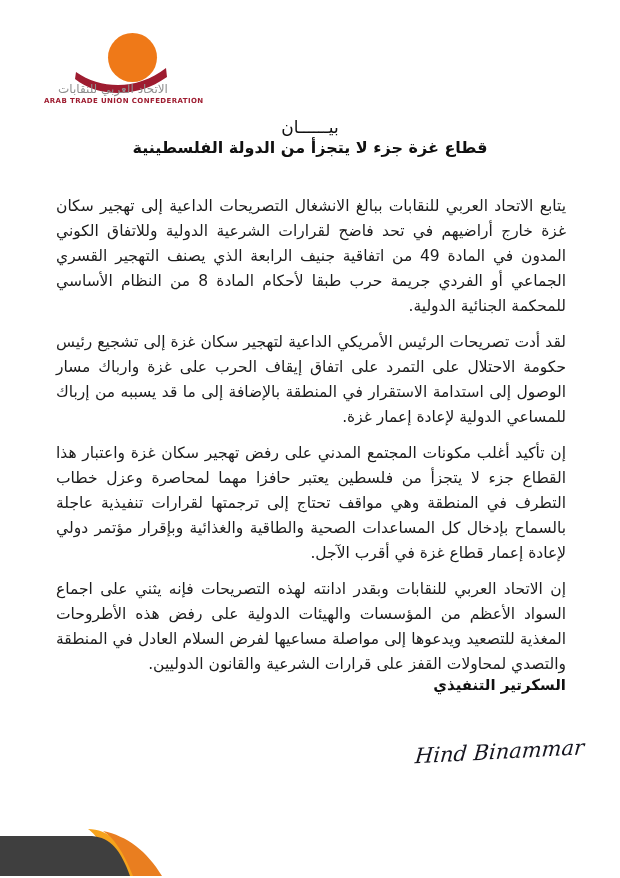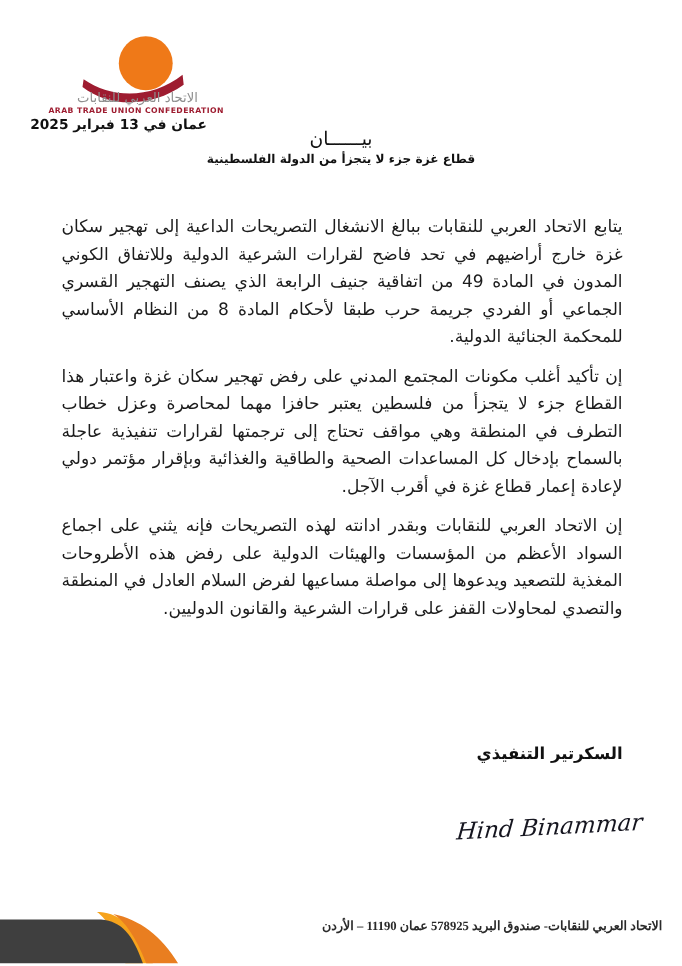--- a/index.html
+++ b/index.html
@@ -12,21 +12,21 @@
   }
   
   .logo-circle{
     position:absolute;left:108px;top:33px;
     width:49px;height:49px;border-radius:50%;
     background:var(--orange);
   }
   .logo-crescent{position:absolute;left:72px;top:66px;width:98px;height:28px;}
   .logo-arabic{
     position:absolute;left:58px;top:82px;width:134px;
-    text-align:center;color:#8f8f8f;font-size:12px;
+    text-align:left;color:#8f8f8f;font-size:12px;
     direction:rtl;white-space:nowrap;
   }
   .logo-english{
     position:absolute;left:44px;top:97px;width:162px;
     text-align:left;color:var(--maroon);
     font-size:7px;font-weight:bold;letter-spacing:.4px;white-space:nowrap;
   }
   .date-line{
     position:absolute;left:40px;top:105px;width:148px;
     direction:rtl;text-align:center;
@@ -34,21 +34,21 @@
   }
   
   .title-main{
     position:absolute;left:0;top:117px;width:620px;
     text-align:center;direction:rtl;
     font-size:17px;font-weight:normal;color:#111;
   }
   .title-sub{
     position:absolute;left:0;top:138px;width:620px;
     text-align:center;direction:rtl;
-    font-size:11px;font-weight:bold;color:#111;
+    font-size:16px;font-weight:bold;color:#111;
   }
   
   .body-text{
     position:absolute;right:54px;top:194px;width:510px;
     direction:rtl;text-align:justify;
     font-size:15.5px;line-height:25px;color:#1c1c1c;
   }
   .body-text p{margin:0 0 11px 0;}
   
   .sig-block{
@@ -82,39 +82,38 @@
   <div class="logo-circle"></div>
 
   <svg class="logo-crescent" viewBox="0 0 98 28">
     <path d="M4,6 C30,24 66,24 94,2 L95,11 C64,33 26,31 3,13 Z" fill="#9e1c30"></path>
   </svg>
 
   <div class="logo-arabic">الاتحاد العربي للنقابات</div>
 
   <div class="logo-english">ARAB TRADE UNION CONFEDERATION</div>
 
-  <div class="date-line">عمان في 13 فبراير 2025</div>
 
   <div class="title-main">بيــــــان</div>
   <div class="title-sub">قطاع غزة جزء لا يتجزأ من الدولة الفلسطينية</div>
 
   <div class="body-text">
     <p>يتابع الاتحاد العربي للنقابات ببالغ الانشغال التصريحات الداعية إلى تهجير سكان غزة خارج أراضيهم في تحد فاضح لقرارات الشرعية الدولية وللاتفاق الكوني المدون في المادة 49 من اتفاقية جنيف الرابعة الذي يصنف التهجير القسري الجماعي أو الفردي جريمة حرب طبقا لأحكام المادة 8 من النظام الأساسي للمحكمة الجنائية الدولية.</p>
+    <p>لقد أدت تصريحات الرئيس الأمريكي الداعية لتهجير سكان غزة إلى تشجيع رئيس حكومة الاحتلال على التمرد على اتفاق إيقاف الحرب على غزة وارباك مسار الوصول إلى استدامة الاستقرار في المنطقة بالإضافة إلى ما قد يسببه من إرباك للمساعي الدولية لإعادة إعمار غزة.</p>
     <p>إن تأكيد أغلب مكونات المجتمع المدني على رفض تهجير سكان غزة واعتبار هذا القطاع جزء لا يتجزأ من فلسطين يعتبر حافزا مهما لمحاصرة وعزل خطاب التطرف في المنطقة وهي مواقف تحتاج إلى ترجمتها لقرارات تنفيذية عاجلة بالسماح بإدخال كل المساعدات الصحية والطاقية والغذائية وبإقرار مؤتمر دولي لإعادة إعمار قطاع غزة في أقرب الآجل.</p>
     <p>إن الاتحاد العربي للنقابات وبقدر ادانته لهذه التصريحات فإنه يثني على اجماع السواد الأعظم من المؤسسات والهيئات الدولية على رفض هذه الأطروحات المغذية للتصعيد ويدعوها إلى مواصلة مساعيها لفرض السلام العادل في المنطقة والتصدي لمحاولات القفز على قرارات الشرعية والقانون الدوليين.</p>
   </div>
 
   <div class="sig-block">
     <div>السكرتير التنفيذي</div>
   </div>
   <div class="sig-hand">Hind Binammar</div>
 
   <svg class="footer-swoosh" viewBox="0 0 200 47">
     <path d="M88,0 C108,0 124,14 139,47 L114,47 C105,20 97,6 88,0 Z" fill="#f6a31c"></path>
     <path d="M103,2 C127,7 147,22 162,47 L133,47 C123,22 113,8 103,2 Z" fill="#e97e20"></path>
     <path d="M0,7 L92,7 C111,9 120,20 130,47 L0,47 Z" fill="#3f3f3f"></path>
   </svg>
 
   <div class="footer-text">
-    <div>الاتحاد العربي للنقابات- صندوق البريد 578925 عمان 11190 – الأردن</div>
   </div>
 
 </div>
 
 </body></html>

